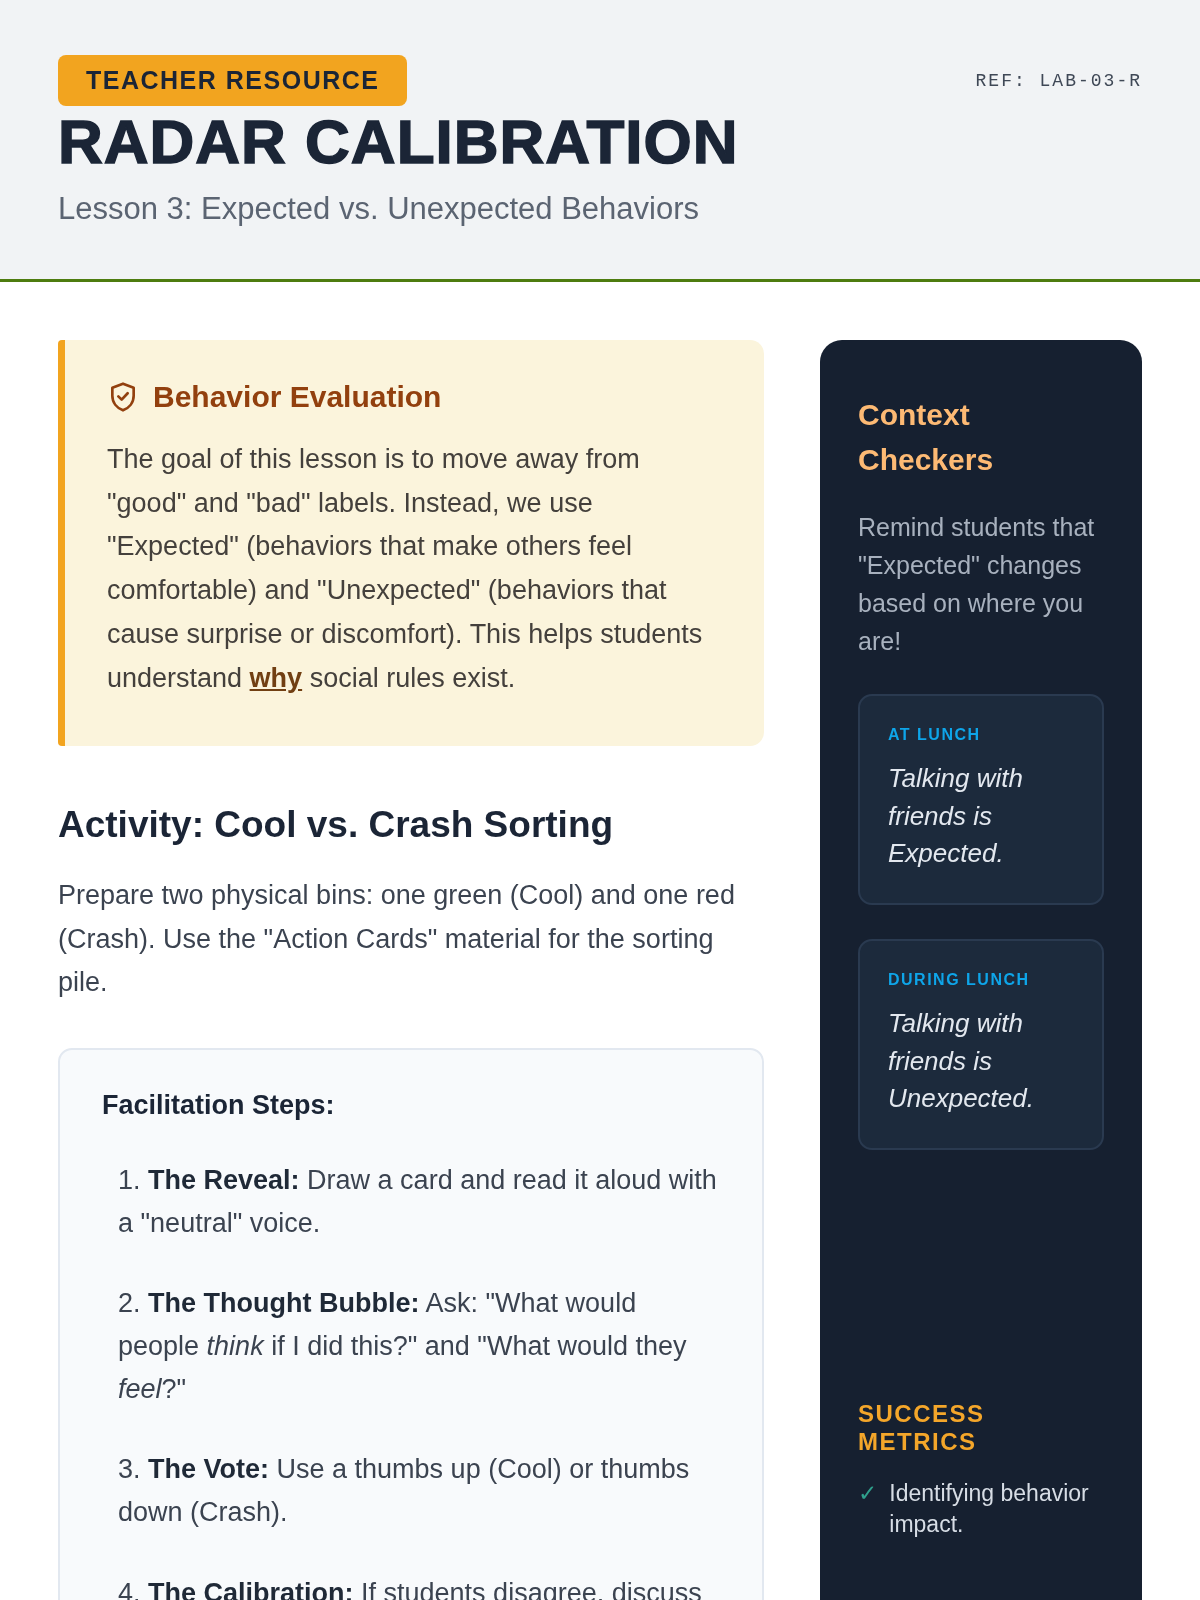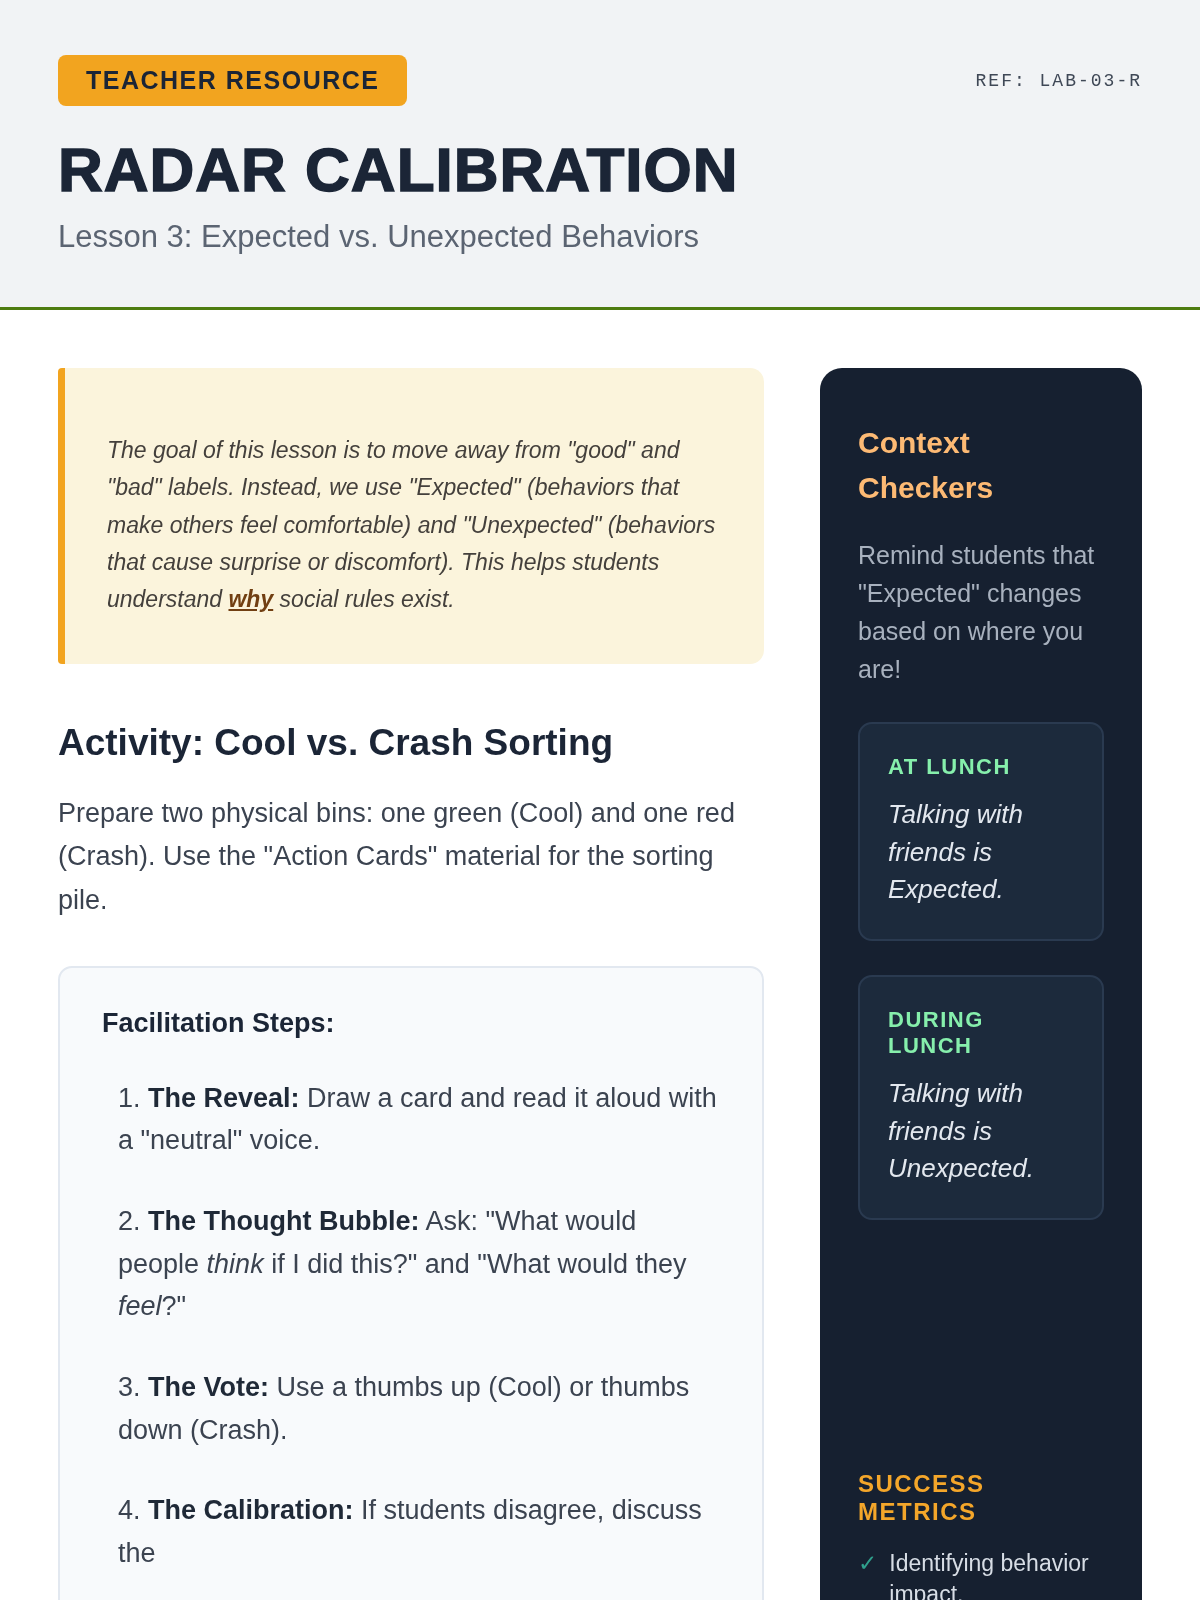--- a/index.html
+++ b/index.html
@@ -27,21 +27,20 @@
     border-radius:8px;
   }
   .ref {
     font-family:"Liberation Mono","DejaVu Sans Mono",monospace;
     font-size:18px;
     letter-spacing:2px;
     color:#3F4856;
     text-align:right;
   }
   .title {
-    margin-top:28px;
     font-size:62px;
     font-weight:900;
     letter-spacing:1px;
     color:#1B2536;
     -webkit-text-stroke:1.5px #1B2536;
   }
   .subtitle { margin-top:14px; font-size:31px; color:#5B6472; }
 
   
   .content {
@@ -57,21 +56,21 @@
     background:#FBF4DC;
     border-left:7px solid #F2A41F;
     border-radius:4px 14px 14px 4px;
     padding:40px 44px 46px 42px;
   }
   .callout-title {
     display:flex; align-items:center; gap:14px;
     color:#92400E; font-size:30px; font-weight:bold;
   }
   .callout-title svg { flex:0 0 auto; }
-  .callout-body { margin-top:24px; font-size:23px; line-height:1.62; color:#44403C;font-style:italic; }
+  .callout-body { margin-top:24px; font-size:27px; line-height:1.62; color:#44403C; }
   .why { text-decoration:underline; color:#713F12; }
 
   
   .activity-heading { margin-top:58px; font-size:37px; font-weight:bold; color:#1B2536; }
   .intro { margin-top:28px; font-size:27px; line-height:1.6; }
 
   .steps-box {
     margin-top:44px;
     background:#F8FAFC;
     border:2px solid #E2E8F0;
@@ -93,21 +92,21 @@
   }
   .sidebar-title { color:#fdba74; font-size:30px; font-weight:bold; line-height:1.5; }
   .sidebar-intro { margin-top:26px; font-size:25px; line-height:1.52; color:#A8B1BE; }
   .context-card {
     margin-top:34px;
     background:#1C2A3C;
     border:2px solid #2A3A50;
     border-radius:14px;
     padding:30px 28px;
   }
-  .card-label { color:#86efac; font-weight:bold; font-size:22px; letter-spacing:1.5px; }
+  .card-label { color:#0ea5e9; font-weight:bold; font-size:16px; letter-spacing:1.5px; }
   .card-text { margin-top:16px; font-style:italic; font-size:26px; line-height:1.45; color:#E3E8EF; }
   .metrics-title { margin-top:250px; color:#F4A62A; font-weight:bold; font-size:24px; letter-spacing:1.5px; }
   .metrics { list-style:none; margin-top:22px; }
   .metric { display:flex; gap:12px; font-size:23px; line-height:1.35; color:#D7DDE5; margin-top:20px; }
   .check { color:#2FA08C; font-weight:bold; flex:0 0 auto; }
 </style>
 </head>
 <body>
 
 <div class="page">
@@ -119,20 +118,27 @@
     </div>
     <h1 class="title">RADAR CALIBRATION</h1>
     <div class="subtitle">Lesson 3: Expected vs. Unexpected Behaviors</div>
   </header>
 
   <div class="content">
 
     <main class="main-col">
 
       <section class="callout">
+        <h2 class="callout-title">
+          <svg width="32" height="32" viewBox="0 0 24 24" fill="none" stroke="#92400E" stroke-width="2" stroke-linecap="round" stroke-linejoin="round">
+            <path d="M12 2 L20 5 V11 C20 16.2 16.6 20.2 12 22 C7.4 20.2 4 16.2 4 11 V5 Z"></path>
+            <path d="M8.5 11.5 L11 14 L15.5 9.2"></path>
+          </svg>
+          <span>Behavior Evaluation</span>
+        </h2>
         <p class="callout-body"><span>The goal of this lesson is to move away from "good" and "bad" labels. Instead, we use "Expected" (behaviors that make others feel comfortable) and "Unexpected" (behaviors that cause surprise or discomfort). This helps students understand </span><strong class="why">why</strong><span> social rules exist.</span></p>
       </section>
 
       <h2 class="activity-heading">Activity: Cool vs. Crash Sorting</h2>
 
       <p class="intro">Prepare two physical bins: one green (Cool) and one red (Crash). Use the "Action Cards" material for the sorting pile.</p>
 
       <section class="steps-box">
         <h3 class="steps-title">Facilitation Steps:</h3>
 

